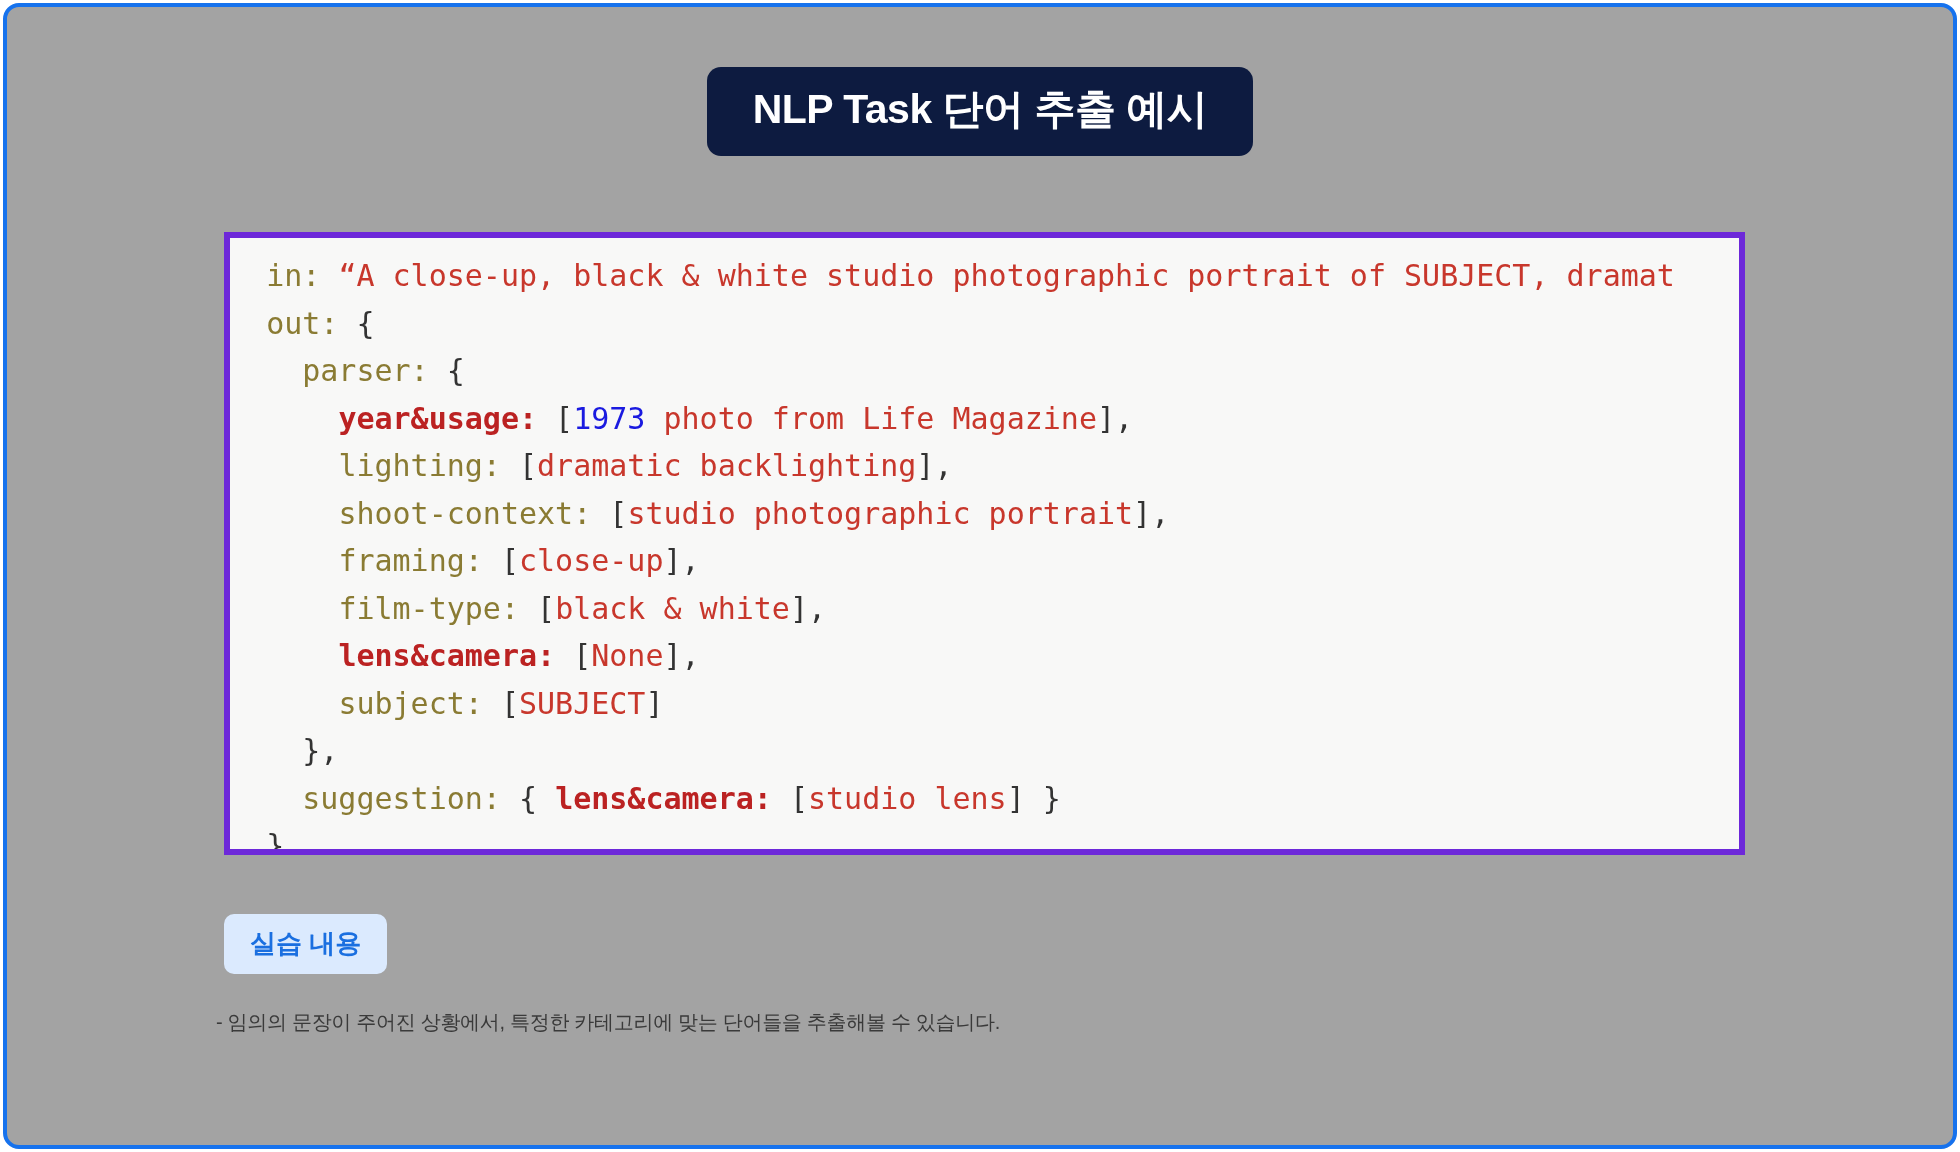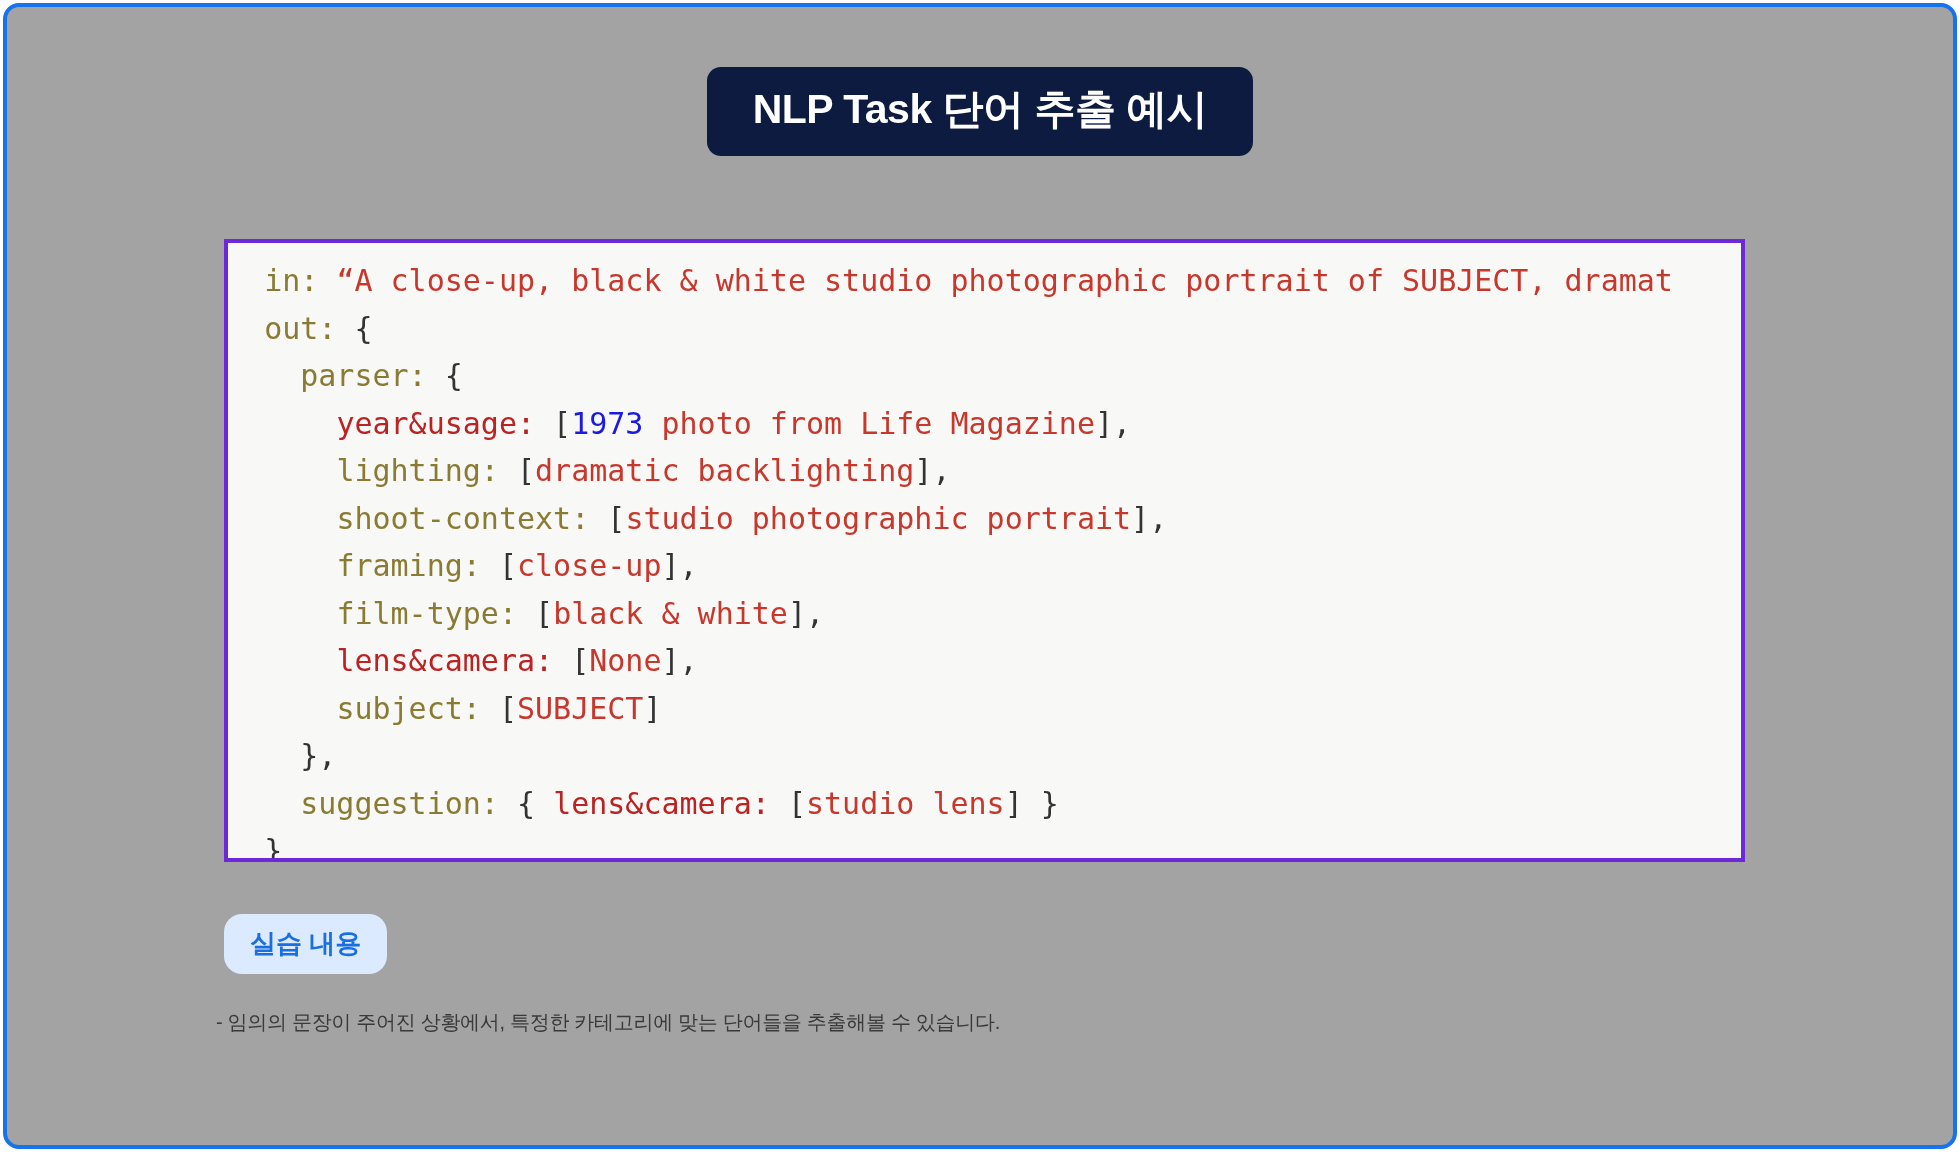--- a/index.html
+++ b/index.html
@@ -55,59 +55,59 @@
     letter-spacing: -0.5px;
     line-height: 1.0;
     white-space: nowrap;
     font-family: "Liberation Sans", "DejaVu Sans", sans-serif;
   }
 
   
   .code-block {
     position: absolute;
     left: 217px;
-    top: 232px;
+    top: 225px;
     width: 1521px;
     height: 623px;
     background: #f8f8f7;
-    border: 4px solid #6d28d9;
+    border: 6px solid #6d28d9;
     overflow: hidden;
     padding: 14px 0 14px 0;
   }
 
   .code-lines {
     font-family: "DejaVu Sans Mono", "Liberation Mono", monospace;
     font-size: 30px;
     line-height: 47.5px;
     white-space: pre;
     color: #333333;
   }
 
   .code-line {
     white-space: pre;
     padding-left: 0;
   }
 
   .tok-key      { color: #8a7b33; }
-  .tok-key-red  { color: #bb2222; }
+  .tok-key-red  { color: #bb2222; font-weight: bold; }
   .tok-str      { color: #c8372c; }
   .tok-num      { color: #1a1ae0; }
   .tok-punct    { color: #333333; }
   .tok-plain    { color: #333333; }
 
   
   .practice-badge {
     position: absolute;
     left: 217px;
     top: 907px;
     background: #dbeafe;
     color: #1a6fe0;
     font-size: 26px;
     font-weight: 700;
-    border-radius: 18px;
+    border-radius: 10px;
     padding: 16px 26px 18px 26px;
     line-height: 1;
     display: inline-block;
     white-space: nowrap;
   }
 
   
   .description {
     position: absolute;
     left: 209px;

